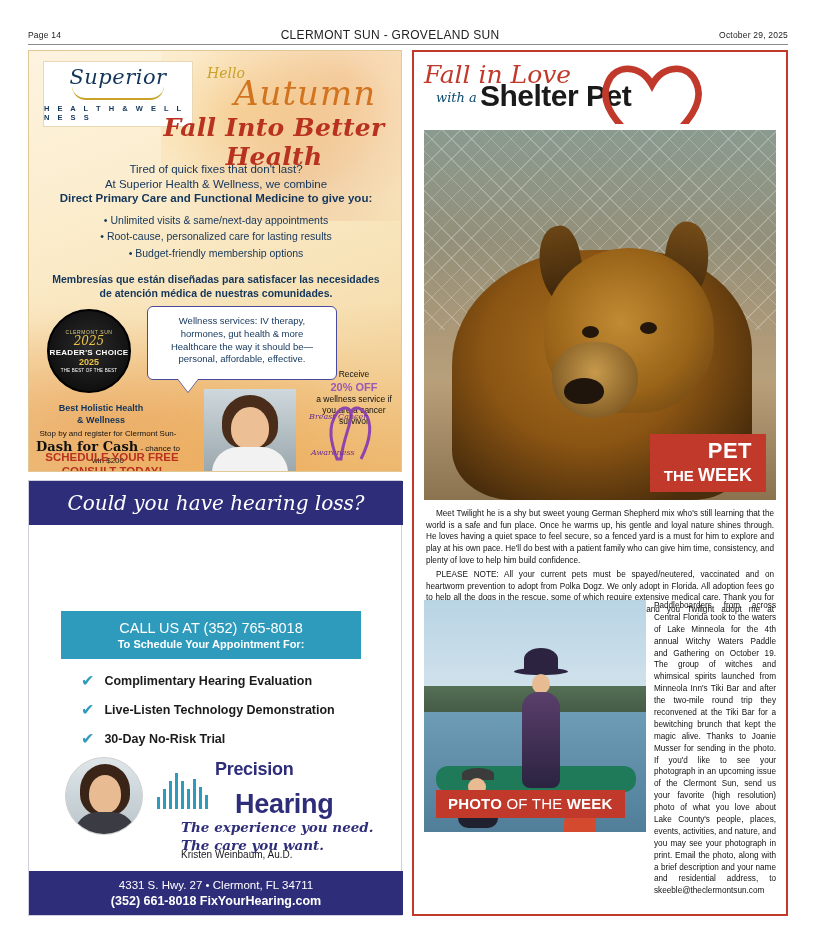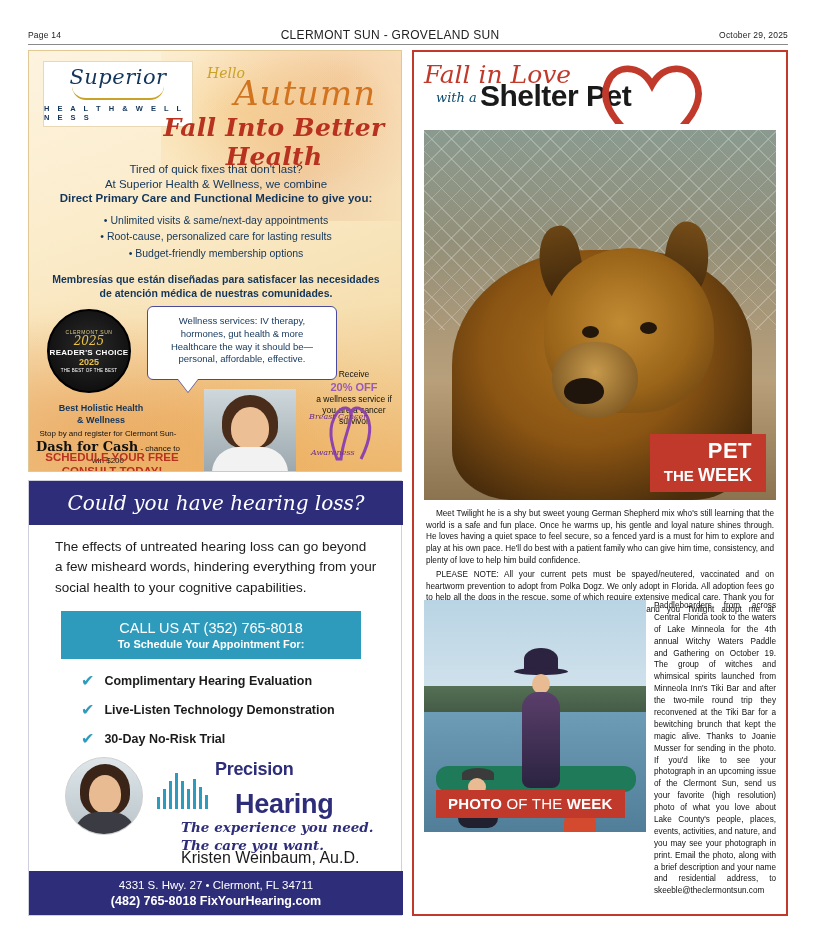--- a/index.html
+++ b/index.html
@@ -149,21 +149,21 @@
   }
   .ph-photo .hair2 { position:absolute; left:14px; top:6px; width:50px;height:52px;border-radius:50% 50% 42% 42%; background:#3a2317;}
   .ph-photo .face3 { position:absolute; left:23px; top:17px; width:32px;height:38px;border-radius:50% 50% 46% 46%; background:#e8bb92;}
   .ph-photo .body2 { position:absolute; left:8px; top:54px; width:62px;height:26px;border-radius:24px 24px 0 0; background:#3b3b44;}
   .ph-logo { position:absolute; left:128px; top:278px; width:230px;}
   .ph-bars { position:absolute; left:0; top:6px; width:52px; height:44px;}
   .ph-bars i { position:absolute; bottom:0; width:3px; background:#2e9bbd; display:block;}
   .ph-name1 { position:absolute; left:58px; top:0; font-size:18px; color:#2e2d7a; font-weight:bold; letter-spacing:-.3px;}
   .ph-name2 { position:absolute; left:78px; top:30px; font-size:27px; color:#2e2d7a; font-weight:bold; letter-spacing:-.3px;}
   .ph-tag { position:absolute; left:152px; top:338px; width:210px; font-family:"DejaVu Serif",serif; font-style:italic; font-weight:bold; font-size:13.5px; color:#2e2d7a; line-height:1.3;}
-  .ph-aud { position:absolute; left:152px; top:368px; width:210px; font-size:16px; color:#1b1b1b;}
+  .ph-aud { position:absolute; left:152px; top:368px; width:210px; font-size:10px; color:#1b1b1b;}
   .ph-fine { position:absolute; left:14px; top:402px; width:346px; text-align:center; font-size:9.5px; color:#1b1b1b; line-height:1.55;}
   .hear-foot {
     position:absolute; left:0; bottom:0; width:374px; height:44px; background:#2e2d7a; color:#fff;
     display:flex; flex-direction:column; align-items:center; justify-content:center;
   }
   .hear-foot .f1 { font-size:11.5px;}
   .hear-foot .f2 { font-size:12.5px; font-weight:bold; margin-top:3px;}
 
   
   .rightcol {
@@ -339,21 +339,20 @@
         <div class="body"></div>
       </div>
 
       <div class="qr"></div>
     </div>
 
     <div class="ad-hearing">
       <div class="hear-band">
         <div class="t">Could you have hearing loss?</div>
       </div>
-      <div class="hear-para">The effects of untreated hearing loss can go beyond a few misheard words, hindering everything from your social health to your cognitive capabilities.</div>
       <div class="callbox">
         <div class="c1">CALL US AT (352) 765-8018</div>
         <div class="c2">To Schedule Your Appointment For:</div>
       </div>
       <div class="checks">
         <div class="check-row">
           <span class="ck">✔</span>
           <span class="lb">Complimentary Hearing Evaluation</span>
         </div>
         <div class="check-row">
@@ -390,21 +389,21 @@
 
       <div class="ph-tag" style="white-space:pre-line">The experience you need.
 The care you want.</div>
       <div class="ph-aud">Kristen Weinbaum, Au.D.</div>
       <div class="ph-fine">
         <div>Low monthly payment plans  •  We service all makes and models</div>
         <div>Health Savings Accounts accepted  •  We work with most insurance plans</div>
       </div>
       <div class="hear-foot">
         <div class="f1">4331 S. Hwy. 27  •  Clermont, FL 34711</div>
-        <div class="f2">(482) 765-8018     FixYourHearing.com</div>
+        <div class="f2">(352) 661-8018     FixYourHearing.com</div>
       </div>
     </div>
   </div>
 
   <div class="rightcol">
 
     <div class="shelter-head">
       <div class="fall-in">Fall in Love</div>
       <div class="with-a">with a</div>
       <div class="shelter-pet">Shelter Pet</div>

